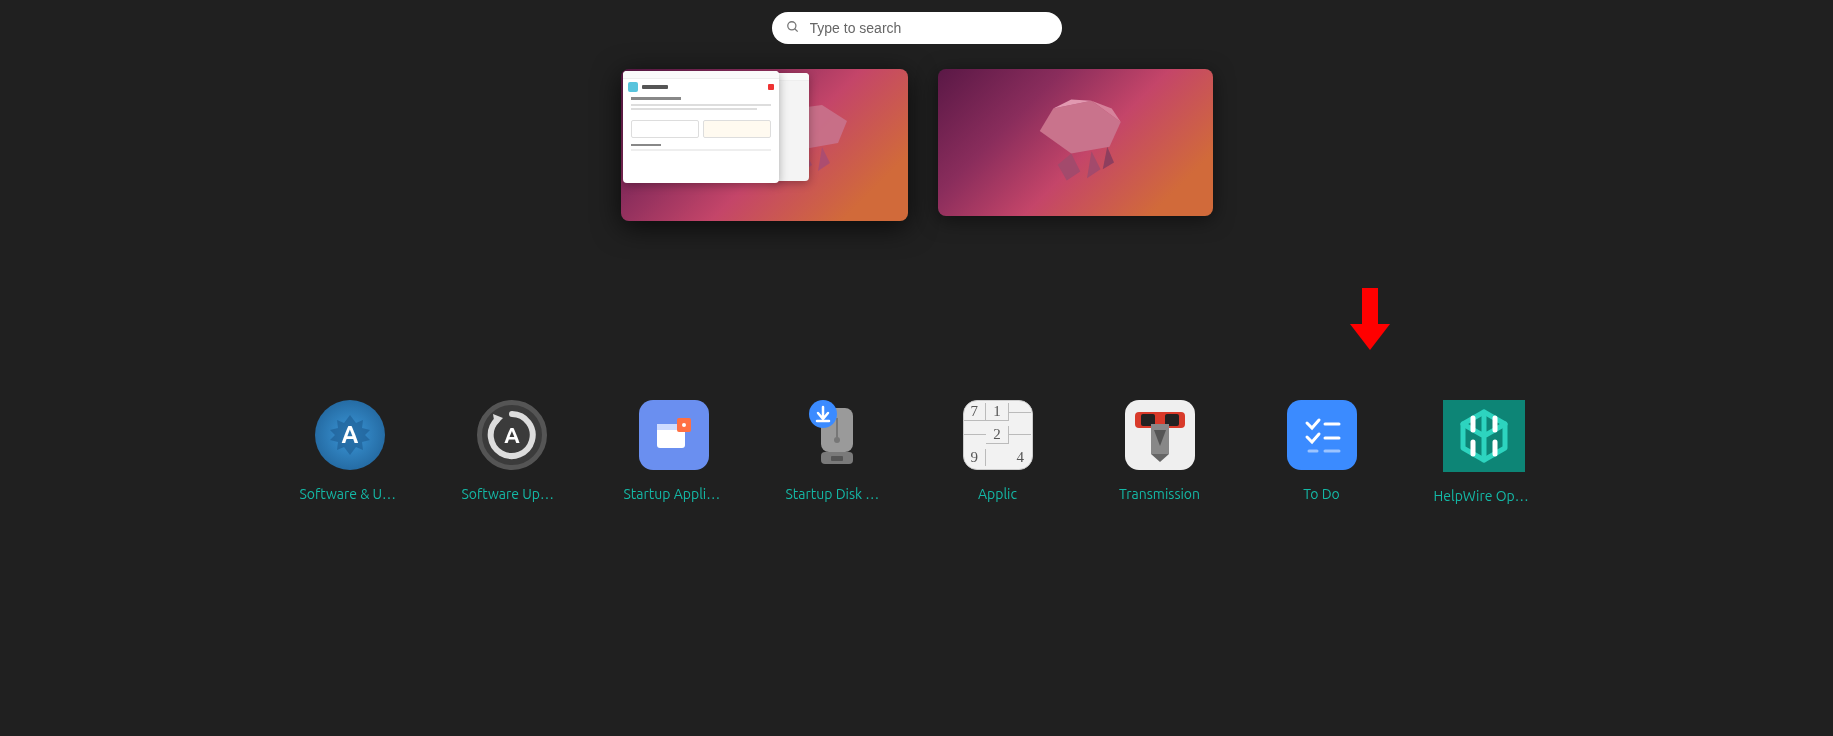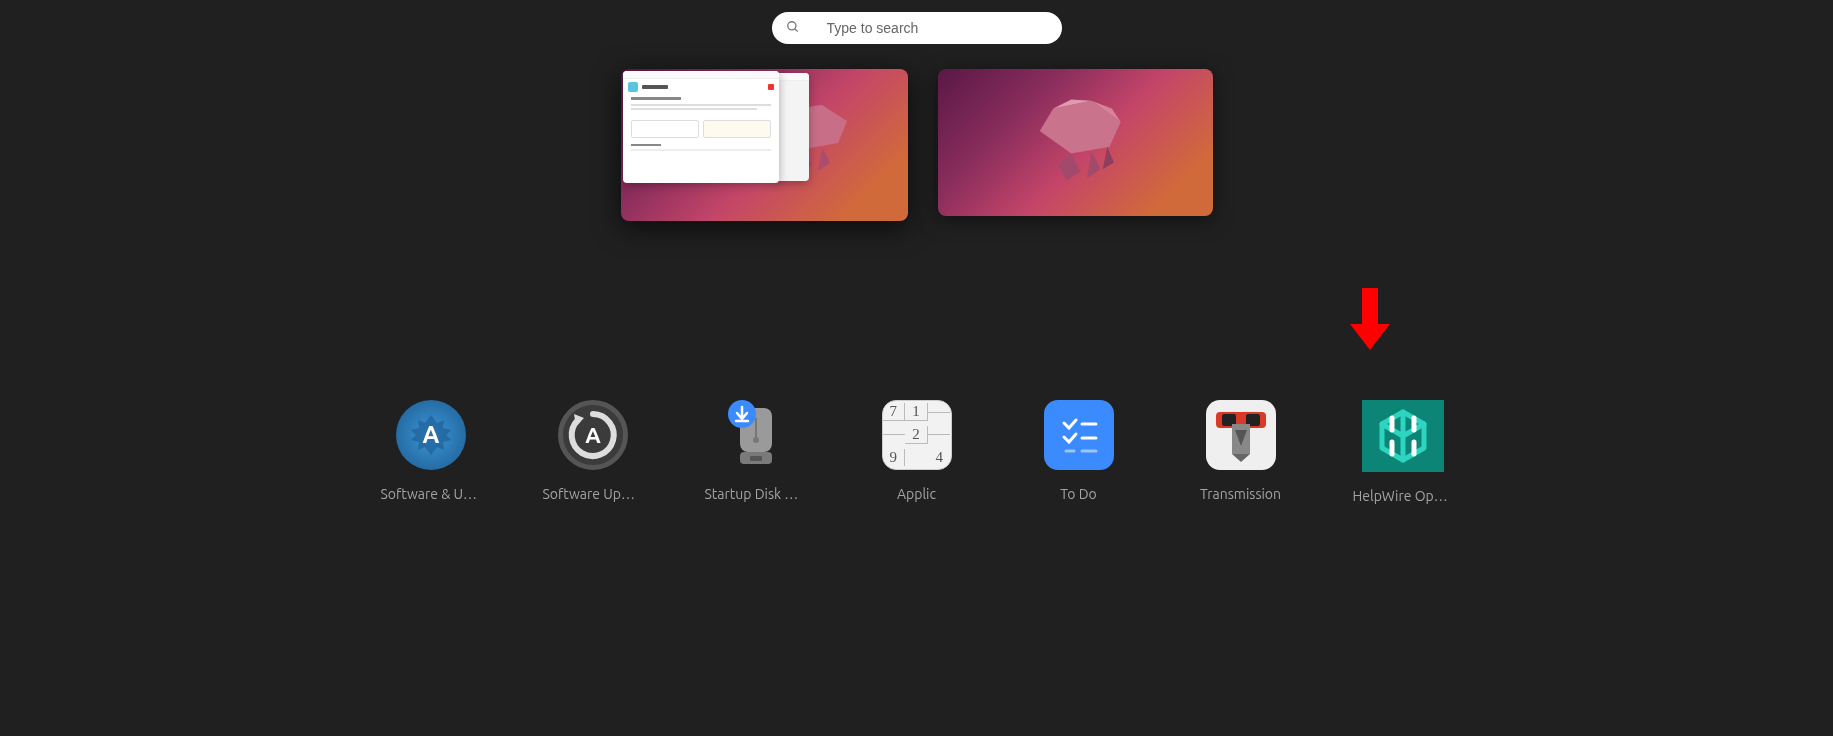--- a/index.html
+++ b/index.html
@@ -19,21 +19,21 @@
     top: 12px;
     left: 50%;
     transform: translateX(-50%);
     width: 290px;
     height: 32px;
     background: #fff;
     border-radius: 16px;
     display: flex;
     align-items: center;
     padding: 0 14px;
-    gap: 27px;
+    gap: 10px;
   }
   .search-wrap svg { flex: 0 0 auto; }
   .search-wrap input {
     border: none;
     outline: none;
     font-size: 14px;
     color: #333;
     background: transparent;
     width: 100%;
   }
@@ -103,21 +103,21 @@
     width: 70px;
     height: 70px;
     border-radius: 14px;
     display: flex;
     align-items: center;
     justify-content: center;
     position: relative;
   }
   .app-label {
     font-size: 14px;
-    color: #a3a3a3;
+    color: #14b8a6;
     white-space: nowrap;
     overflow: hidden;
     text-overflow: ellipsis;
     max-width: 100px;
     text-align: right;
   }
 
   
   .icon-sw-updates {
     background: radial-gradient(circle at 50% 50%, #3b97d8 0%, #1c5a8f 100%);
@@ -236,20 +236,31 @@
     <div class="app-icon icon-sw-updater">
       <svg width="54" height="54" viewBox="0 0 54 54">
         <path d="M27,6 A21,21 0 1 1 12,12" fill="none" stroke="#ddd" stroke-width="6" stroke-linecap="round"></path>
         <polygon points="8,6 18,10 10,18" fill="#ddd"></polygon>
         <text x="27" y="35" text-anchor="middle" font-size="22" font-weight="bold" fill="#fff" font-family="Ubuntu">A</text>
       </svg>
     </div>
     <div class="app-label">Software Upda…</div>
   </div>
 
+  <div class="app">
+    <div class="app-icon icon-startup">
+      <svg width="50" height="50" viewBox="0 0 50 50">
+        <rect x="8" y="14" width="28" height="24" rx="3" fill="#fff"></rect>
+        <rect x="8" y="14" width="28" height="6" fill="#cfdcff"></rect>
+        <rect x="28" y="8" width="14" height="14" rx="2" fill="#ff7043"></rect>
+        <circle cx="35" cy="15" r="2" fill="#fff"></circle>
+      </svg>
+    </div>
+    <div class="app-label">Startup Applic…</div>
+  </div>
 
   <div class="app">
     <div class="app-icon icon-disk">
       <svg width="70" height="70" viewBox="0 0 70 70">
         <rect x="20" y="8" width="32" height="44" rx="8" fill="#9a9a9a"></rect>
         <rect x="20" y="52" width="32" height="12" rx="4" fill="#7a7a7a"></rect>
         <rect x="30" y="56" width="12" height="5" rx="1" fill="#555"></rect>
         <line x1="36" y1="18" x2="36" y2="40" stroke="#777" stroke-width="2"></line>
         <circle cx="36" cy="40" r="3" fill="#777"></circle>
         <circle cx="22" cy="14" r="14" fill="#3b8bff"></circle>
@@ -269,50 +280,50 @@
       <div style="border-right:1px solid #bbb;border-bottom:1px solid #bbb;display:flex;align-items:center;justify-content:center;">2</div>
       <div style="border-bottom:1px solid #bbb;display:flex;align-items:center;justify-content:center;"></div>
       <div style="border-right:1px solid #bbb;display:flex;align-items:center;justify-content:center;">9</div>
       <div style="border-right:1px solid #bbb;display:flex;align-items:center;justify-content:center;"></div>
       <div style="display:flex;align-items:center;justify-content:center;">4</div>
     </div>
     <div class="app-label">Applic</div>
   </div>
 
   <div class="app">
+    <div class="app-icon icon-transmission">
+      <svg width="58" height="58" viewBox="0 0 58 58">
+        <rect x="4" y="6" width="50" height="16" rx="4" fill="#d83a2a"></rect>
+        <rect x="10" y="8" width="14" height="12" rx="2" fill="#222"></rect>
+        <rect x="34" y="8" width="14" height="12" rx="2" fill="#222"></rect>
+        <rect x="20" y="18" width="18" height="30" fill="#888"></rect>
+        <polygon points="20,48 38,48 29,56" fill="#666"></polygon>
+        <polygon points="23,24 35,24 29,40" fill="#555"></polygon>
+      </svg>
+    </div>
+    <div class="app-label">Transmission</div>
+  </div>
+
+  <div class="app">
     <div class="app-icon icon-todo">
       <svg width="50" height="50" viewBox="0 0 50 50">
         <g stroke="#fff" stroke-width="3" fill="none" stroke-linecap="round">
           <path d="M10,13 L15,18 L22,10"></path>
             <line x1="28" y1="14" x2="42" y2="14"></line>
           <path d="M10,27 L15,32 L22,24"></path>
             <line x1="28" y1="28" x2="42" y2="28"></line>
           <line x1="12" y1="41" x2="20" y2="41" stroke="#9cc4ff"></line>
             <line x1="28" y1="41" x2="42" y2="41" stroke="#9cc4ff"></line>
         </g>
       </svg>
     </div>
     <div class="app-label">To Do</div>
   </div>
 
   <div class="app">
-    <div class="app-icon icon-transmission">
-      <svg width="58" height="58" viewBox="0 0 58 58">
-        <rect x="4" y="6" width="50" height="16" rx="4" fill="#d83a2a"></rect>
-        <rect x="10" y="8" width="14" height="12" rx="2" fill="#222"></rect>
-        <rect x="34" y="8" width="14" height="12" rx="2" fill="#222"></rect>
-        <rect x="20" y="18" width="18" height="30" fill="#888"></rect>
-        <polygon points="20,48 38,48 29,56" fill="#666"></polygon>
-        <polygon points="23,24 35,24 29,40" fill="#555"></polygon>
-      </svg>
-    </div>
-    <div class="app-label">Transmission</div>
-  </div>
-
-  <div class="app">
     <div class="app-icon icon-helpwire" style="width:82px;height:72px;">
       <svg width="82" height="72" viewBox="0 0 82 72">
         <g stroke="#2dd4bf" stroke-width="5" fill="none" stroke-linejoin="round" stroke-linecap="round">
 
           <path d="M41,12 L62,24 L62,48 L41,60 L20,48 L20,24 Z"></path>
           <path d="M41,12 L41,36 M20,24 L41,36 L62,24 M41,36 L41,60"></path>
           <path d="M30,18 L30,30 M52,18 L52,30" stroke="#fff"></path>
           <path d="M30,42 L30,54 M52,42 L52,54" stroke="#fff"></path>
         </g>
       </svg>

